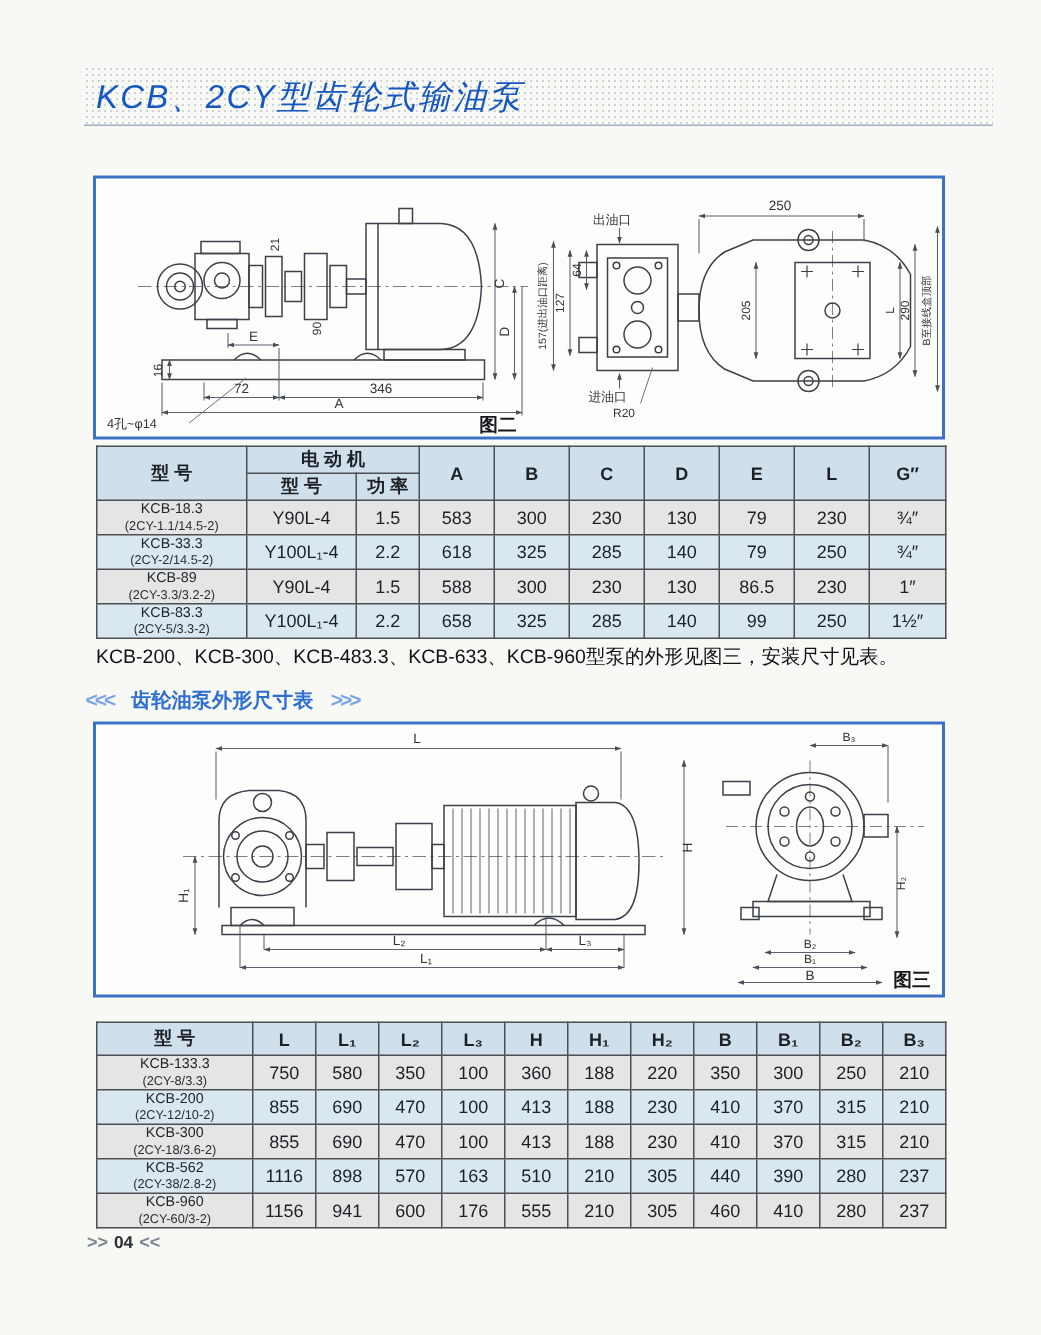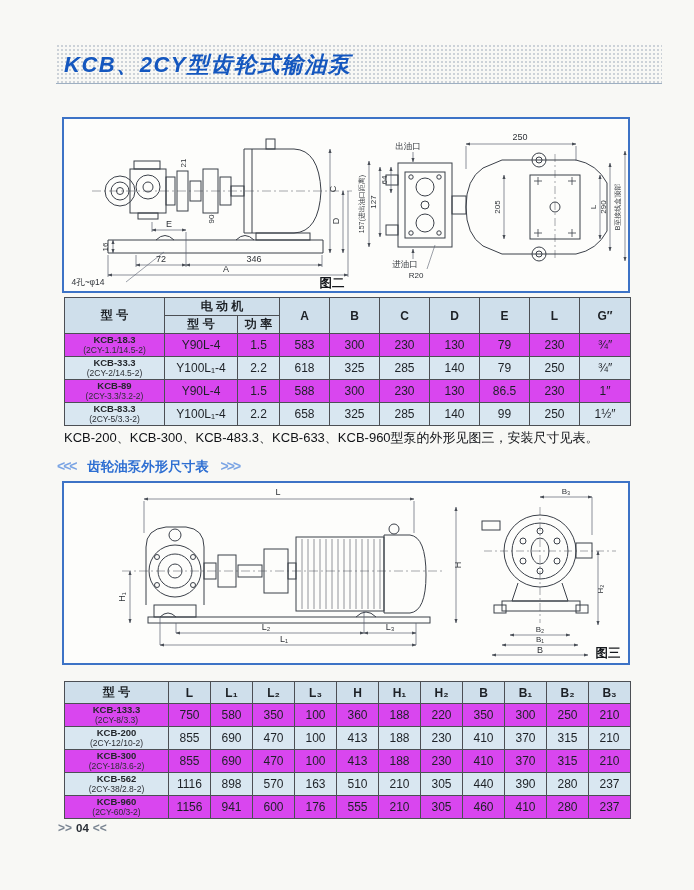--- a/index.html
+++ b/index.html
@@ -2,46 +2,46 @@
 <html><head>
 <meta charset="utf-8">
 <style>
   * { margin:0; padding:0; box-sizing:border-box; }
   html,body { width:694px; background:#eeeeec; font-family:"Liberation Sans","DejaVu Sans",sans-serif; }
   .page { position:relative; width:694px; height:890px; background:#f8f8f5; overflow:hidden; }
 
   .title-band { position:absolute; left:56px; top:44px; width:606px; height:40px;
     background-image:radial-gradient(circle,#ccd2d8 0.9px, rgba(0,0,0,0) 1px);
     background-size:4px 4px; border-bottom:1.5px solid #9fb0c2; }
-  .title { font-size:22px; font-weight:bold; font-style:italic; color:#1457bf;
+  .title { font-size:22px; font-weight:normal; font-style:italic; color:#1457bf;
     letter-spacing:1.5px; padding:6px 0 0 8px; white-space:nowrap; }
 
   .section-head { position:absolute; left:57px; font-size:13.5px; font-weight:bold; color:#2e6fd2; white-space:nowrap; }
   .s1 { top:93px; } .s2 { top:458px; }
   .angles { letter-spacing:-2px; color:#7aa4e4; font-size:14px; }
   .sec-label { margin:0 8px; }
 
   .fig { position:absolute; left:62px; width:568px; background:#fdfdfb; border:2px solid #3d73c6; }
   .fig2 { top:117px; height:176px; }
   .fig3 { top:481px; height:184px; }
   .fig svg { display:block; width:100%; height:100%; }
   .lbl { font-size:9px; fill:#2f3338; text-anchor:middle; font-family:"Liberation Sans",sans-serif; }
   .sm { font-size:8px; }
   .cn { font-size:8.5px; }
   .cap { font-size:12.5px; font-weight:bold; fill:#15181c; text-anchor:middle; }
 
   table.t { position:absolute; left:64px; width:566px; border-collapse:collapse; table-layout:fixed;
-    text-align:center; color:#1d2126; background:#d946ef; }
+    text-align:center; color:#1d2126; background:#e5e5e5; }
   .t1 { top:297px; } .t2 { top:681px; }
   .t th, .t td { border:1px solid #4c4f54; vertical-align:middle; padding:0; }
   .t th { background:#cfdfeb; font-weight:bold; font-size:12px; height:18px; white-space:nowrap; }
   .t2 th { height:22px; }
   .t td { height:23px; font-size:12px; }
   .t2 td { height:23px; }
-  .model-cell .m1 { font-size:9.5px; line-height:1.15; font-weight:bold; color:#24272c; }
+  .model-cell .m1 { font-size:9.5px; line-height:1.15; font-weight:normal; color:#24272c; }
   .model-cell .m2 { font-size:8.5px; line-height:1.1; color:#2a2d33; }
   .t tbody tr:nth-child(even) td { background:#d9e7f1; }
 
   .note { position:absolute; left:64px; top:429px; width:580px; font-size:13px; color:#101216; white-space:nowrap; }
 
   .footer { position:absolute; left:58px; top:821px; font-size:12px; font-weight:bold; color:#7a8592; }
   .footer b { color:#2a2f36; margin:0 4px; font-size:11.5px; }
 </style>
 </head>
 <body>

